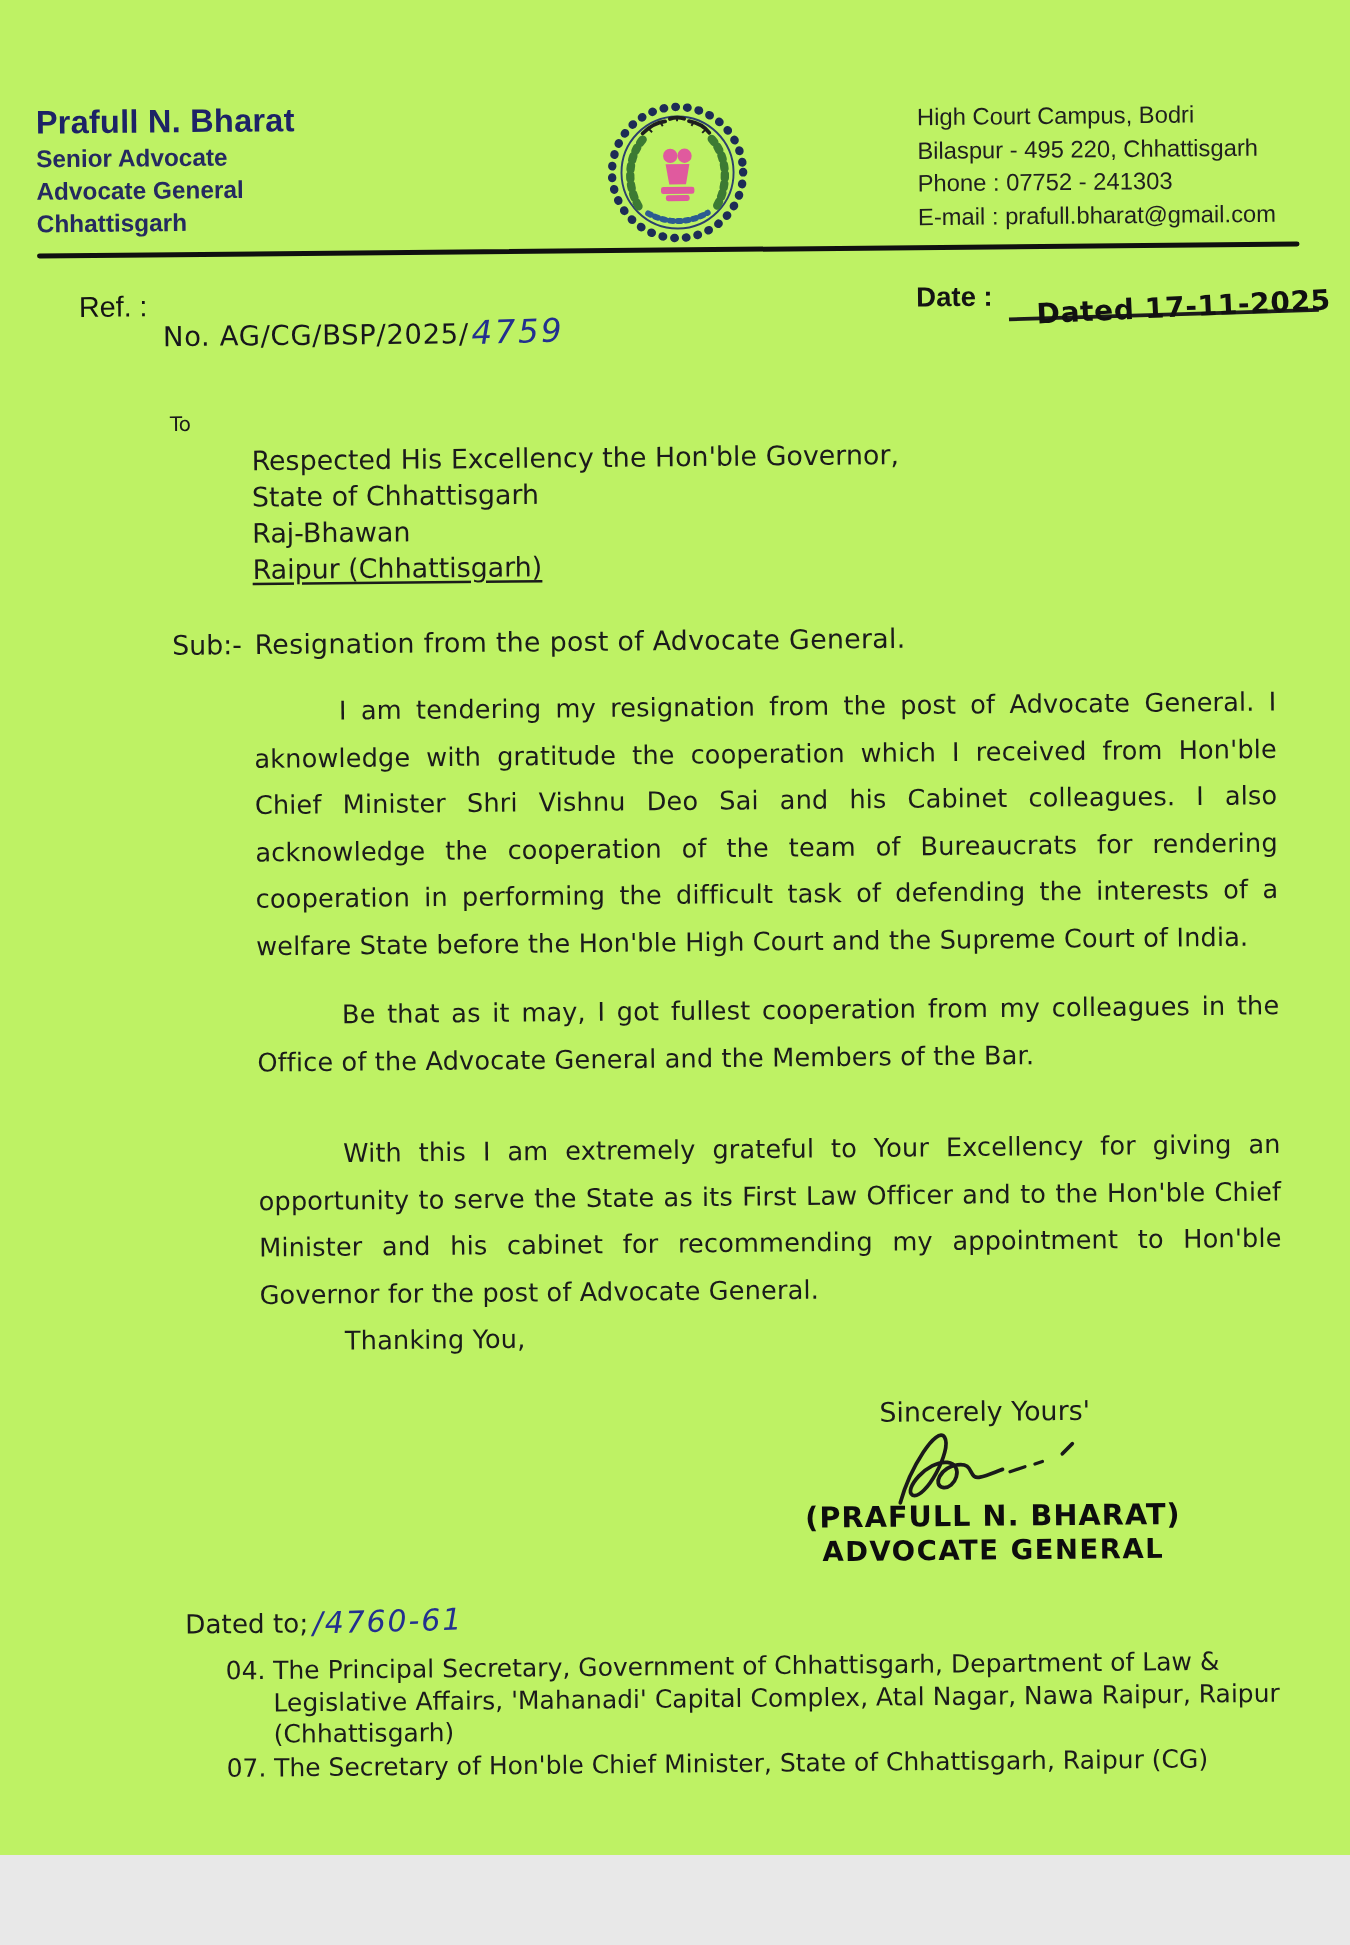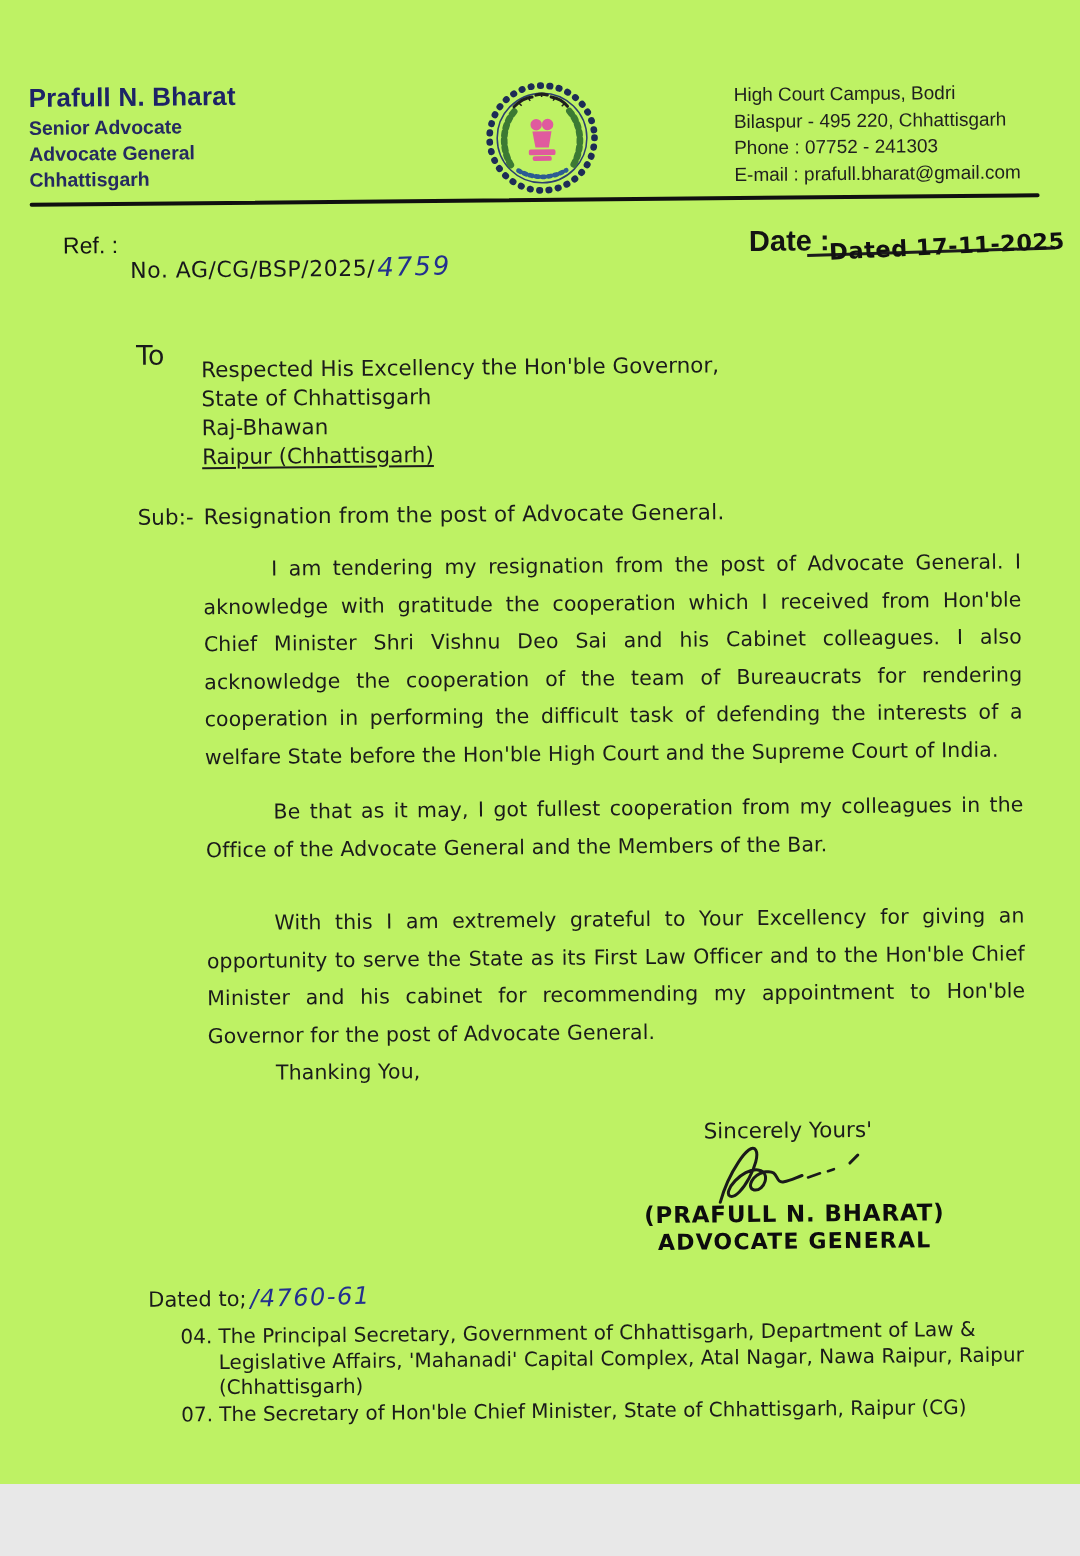--- a/index.html
+++ b/index.html
@@ -21,26 +21,26 @@
   .lh-right{position:absolute;left:740px;top:84px;font-family:"Liberation Sans",sans-serif;font-size:19px;line-height:26.5px;color:#1f1f1f;font-weight:500;}
   .emblem{position:absolute;left:486px;top:74px;width:124px;height:130px;}
   .rule{position:absolute;left:35px;top:198px;width:1010px;height:4px;background:#101010;border-radius:2px;}
 
   
   .ref-label{position:absolute;left:57px;top:228px;font-family:"Liberation Sans",sans-serif;font-weight:400;font-size:23px;color:#141414;margin-left:11px;}
   .ref-line{position:absolute;left:135px;top:250px;font-size:22px;display:flex;align-items:baseline;}
   .ref-printed{letter-spacing:.5px;color:#17171c;}
   .hand{font-style:italic;color:#23308f;letter-spacing:2px;}
   .ref-hand{font-size:26px;transform:rotate(-1deg);margin-left:2px;}
-  .date-label{position:absolute;left:738px;top:227px;font-family:"Liberation Sans",sans-serif;font-weight:700;font-size:29px;color:#141414;margin-left:16px;}
+  .date-label{position:absolute;left:738px;top:227px;font-family:"Liberation Sans",sans-serif;font-weight:700;font-size:22px;color:#141414;}
   .date-underline{position:absolute;left:812px;top:254px;width:248px;height:3px;background:#1c1c1c;transform:rotate(-1.2deg);}
   .date-value{position:absolute;left:834px;top:237px;font-size:22.5px;font-weight:600;color:#111;transform:rotate(-2.2deg);letter-spacing:.5px;}
 
   
-  .to{position:absolute;left:140px;top:336px;font-size:27px;}
+  .to{position:absolute;left:140px;top:326px;font-size:16px;}
   .addr{position:absolute;left:205px;top:352px;font-size:21.5px;line-height:29px;}
   .addr .u{text-decoration:underline;text-underline-offset:3px;}
 
   
   .sub-row{position:absolute;left:140px;top:501px;display:flex;font-size:21.5px;}
   .sub-label{width:66px;flex:0 0 66px;}
   .sub-text{letter-spacing:.2px;}
 
   
   .body{position:absolute;left:205px;top:548px;width:818px;font-size:20.5px;line-height:37.5px;text-align:justify;letter-spacing:.1px;}

